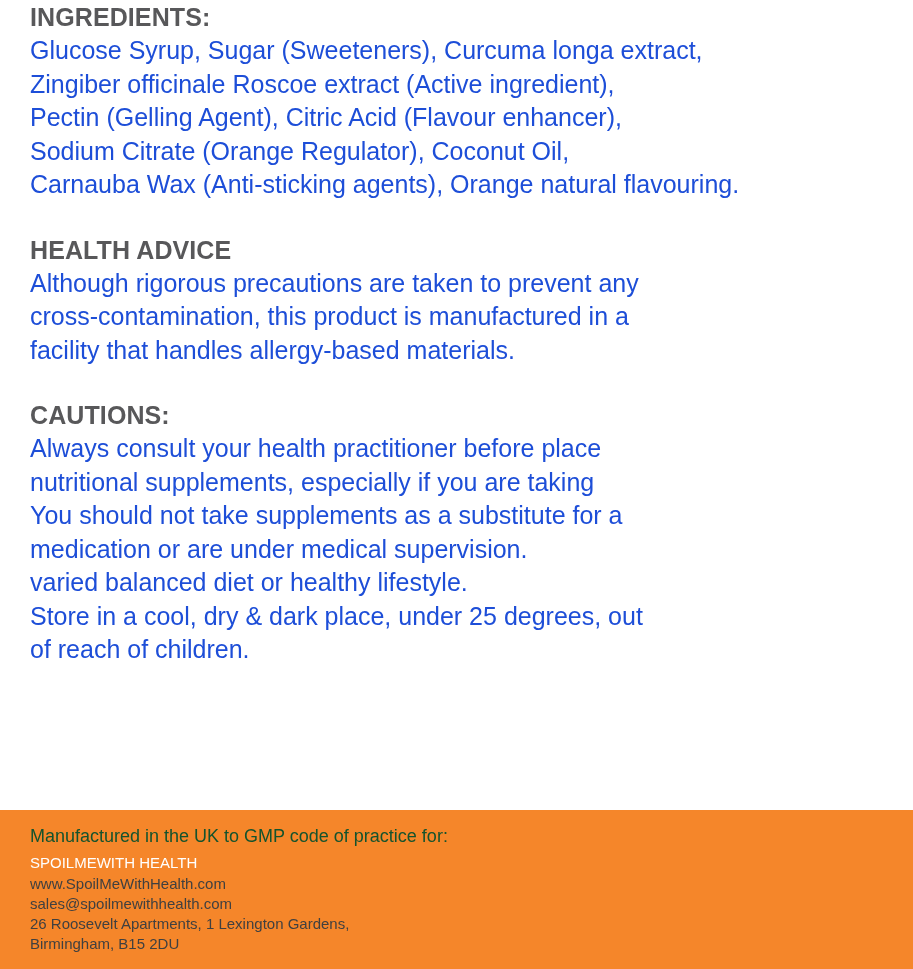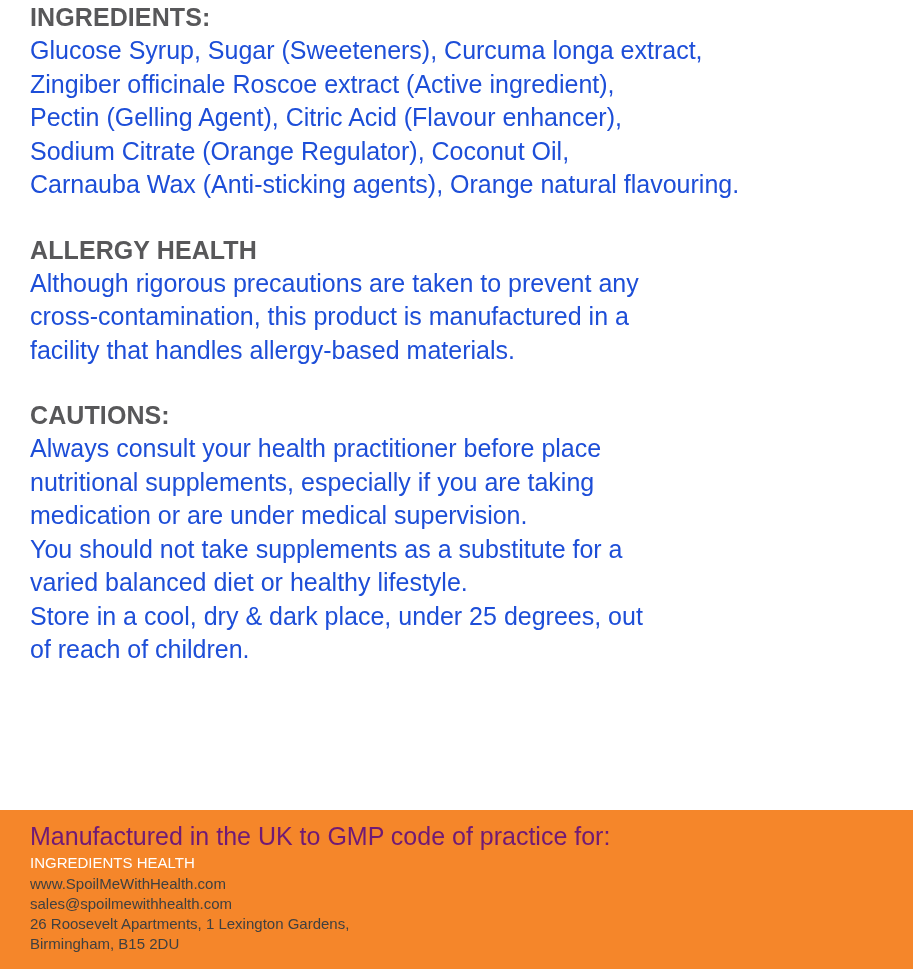--- a/index.html
+++ b/index.html
@@ -55,23 +55,23 @@
     left: 0;
     bottom: 0;
     width: 913px;
     height: 159px;
     background: #f5862a;
     box-sizing: border-box;
     padding: 12px 30px 0 30px;
     color: #ffffff;
   }
   .footer-lead {
-    font-size: 25px;
+    font-size: 18px;
     line-height: 28px;
-    color: #701a75;
+    color: #14532d;
     margin: 0 0 2px 0;
     font-weight: normal;
   }
   .footer-line {
     font-size: 15px;
     line-height: 20px;
     color: #404040;
     margin: 0;
     font-weight: normal;
     display: block;
@@ -97,47 +97,47 @@
         <span class="line">Zingiber officinale Roscoe extract (Active ingredient),</span>
         <span class="line">Pectin (Gelling Agent), Citric Acid (Flavour enhancer),</span>
         <span class="line">Sodium Citrate (Orange Regulator), Coconut Oil,</span>
         <span class="line">Carnauba Wax (Anti-sticking agents), Orange natural flavouring.</span>
       </div>
     </div>
 
     <div class="gap"></div>
 
     <div class="section">
-      <div class="sec-heading">ALLERGY HEALTH</div>
+      <div class="sec-heading">HEALTH ADVICE</div>
       <div class="sec-body">
         <span class="line">Although rigorous precautions are taken to prevent any</span>
         <span class="line">cross-contamination, this product is manufactured in a</span>
         <span class="line">facility that handles allergy-based materials.</span>
       </div>
     </div>
 
     <div class="gap"></div>
 
     <div class="section">
       <div class="sec-heading">CAUTIONS:</div>
       <div class="sec-body">
         <span class="line">Always consult your health practitioner before place</span>
         <span class="line">nutritional supplements, especially if you are taking</span>
+        <span class="line">You should not take supplements as a substitute for a</span>
         <span class="line">medication or are under medical supervision.</span>
-        <span class="line">You should not take supplements as a substitute for a</span>
         <span class="line">varied balanced diet or healthy lifestyle.</span>
         <span class="line">Store in a cool, dry &amp; dark place, under 25 degrees, out</span>
         <span class="line">of reach of children.</span>
       </div>
     </div>
 
   </div>
 
   <div class="footer">
     <div class="footer-lead">Manufactured in the UK to GMP code of practice for:</div>
-    <span class="footer-company">INGREDIENTS HEALTH</span>
+    <span class="footer-company">SPOILMEWITH HEALTH</span>
     <span class="footer-line">www.SpoilMeWithHealth.com</span>
     <span class="footer-line">sales@spoilmewithhealth.com</span>
     <span class="footer-line">26 Roosevelt Apartments, 1 Lexington Gardens,</span>
     <span class="footer-line">Birmingham, B15 2DU</span>
   </div>
 
 </div>
 
 </body></html>

